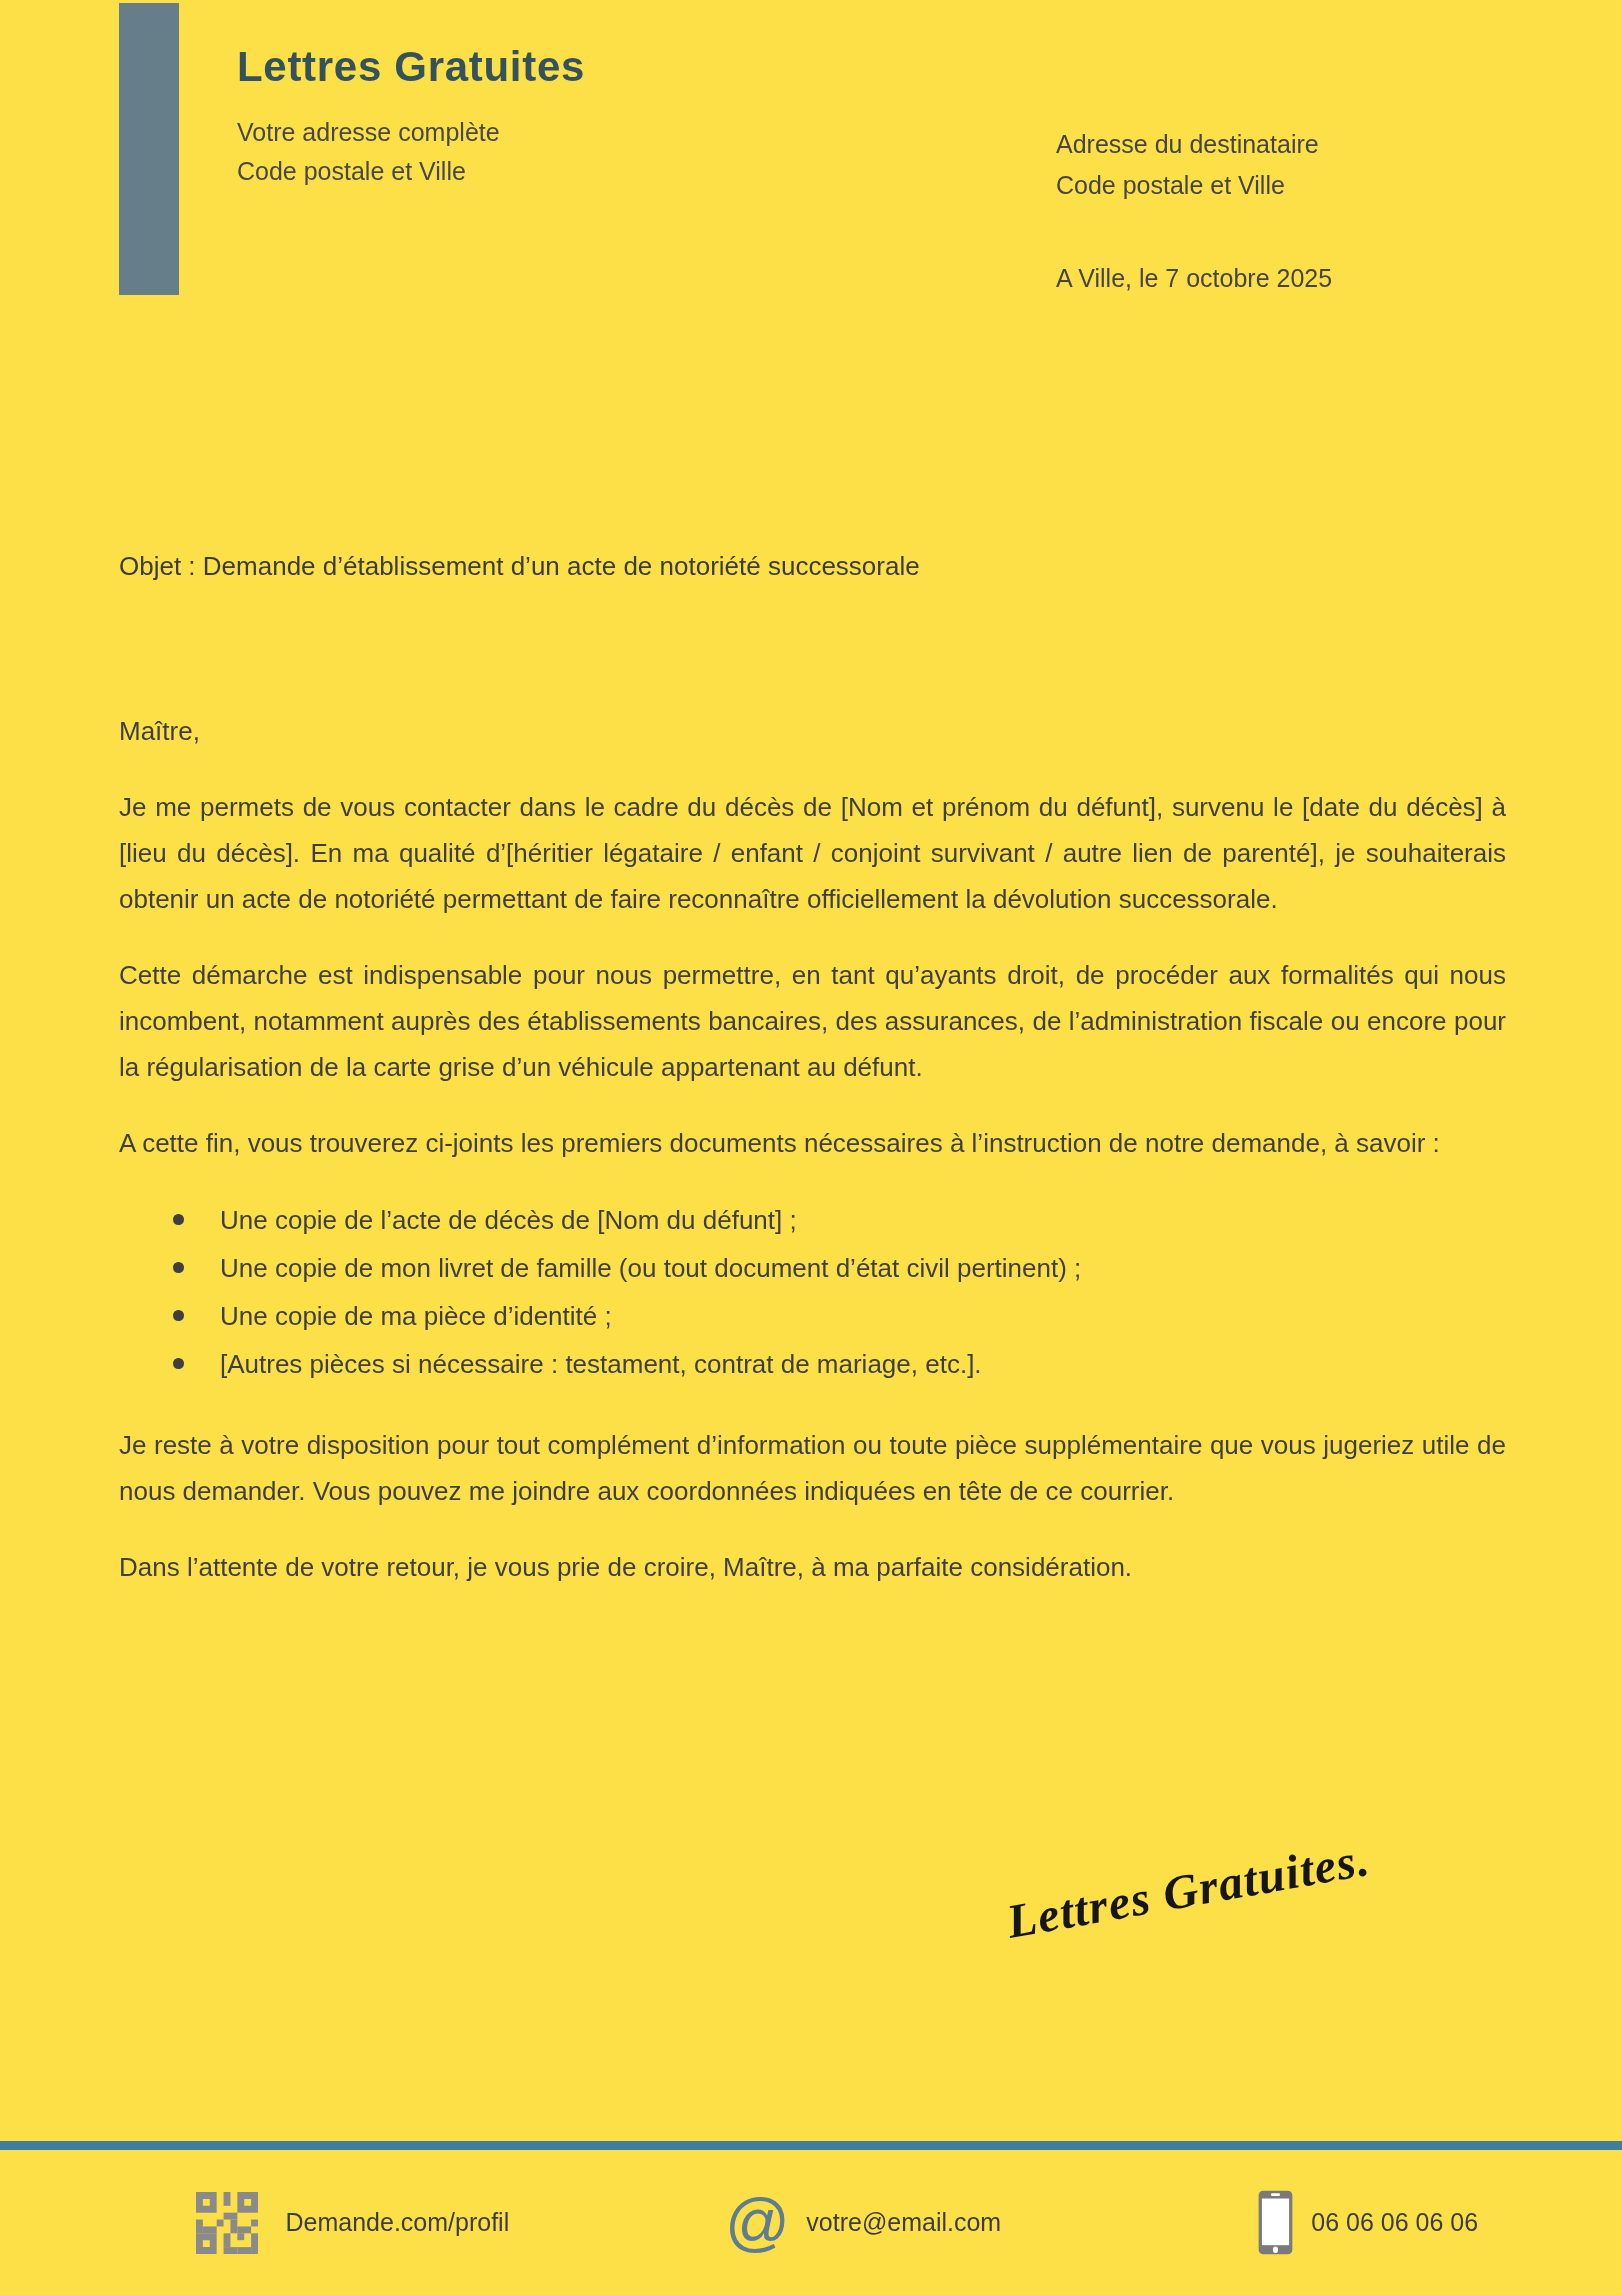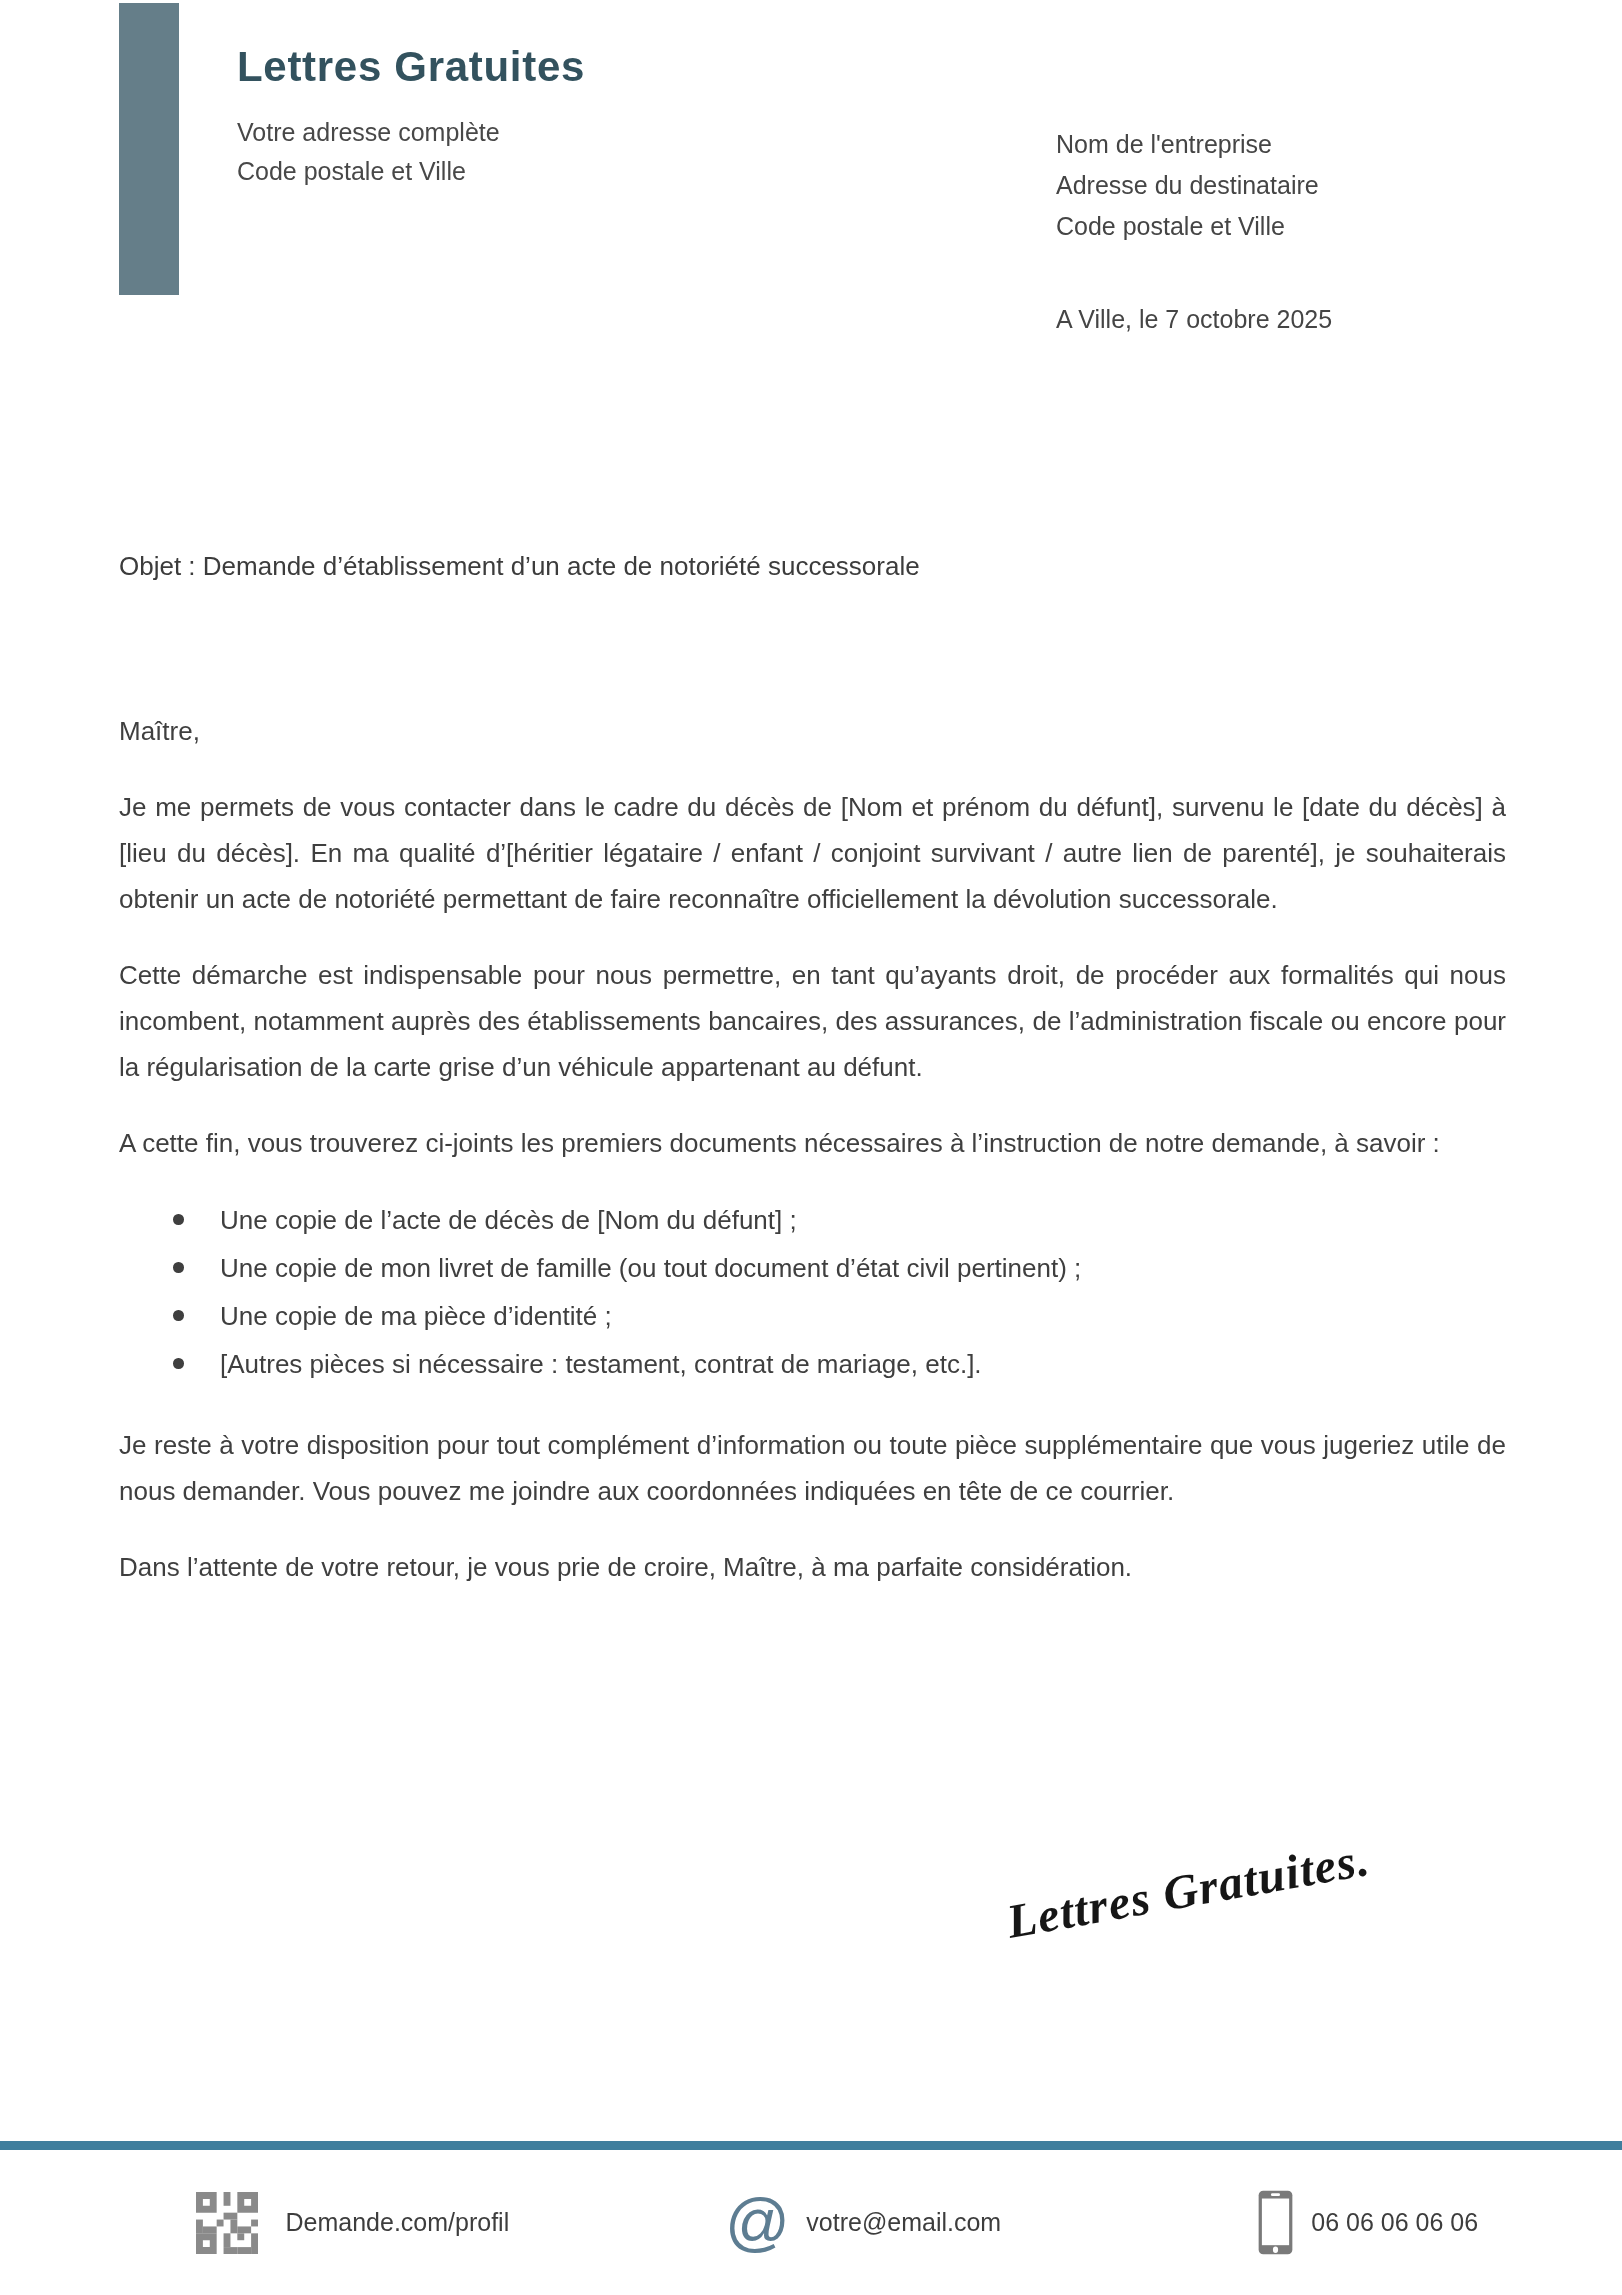--- a/index.html
+++ b/index.html
@@ -1,19 +1,19 @@
 <!DOCTYPE html>
 <html style="font-size:10.5px"><head>
 <meta charset="utf-8">
 <style>
   html,body{margin:0;padding:0;background:#e8e8e8;}
   .page{
     position:relative;
     width:1623px;height:2295px;
-    background:#ffffff;
+    background:#fde047;
     font-family:"Liberation Sans", sans-serif;
     color:#3f3f3f;
     overflow:hidden;
   }
   
   .accent-bar{
     position:absolute;left:119px;top:2.6px;width:60px;height:292px;
     background:#657e89;
   }
   .brand-block{position:absolute;left:237px;top:42px;}
@@ -88,21 +88,20 @@
   <div class="brand-block">
     <div class="brand-title">Lettres Gratuites</div>
     <div class="sender-lines">
       <div>Votre adresse complète</div>
       <div>Code postale et Ville</div>
     </div>
   </div>
 
   <div class="recipient-block">
     <div class="recipient-lines">
-      <div>Nom de l'entreprise</div>
       <div>Adresse du destinataire</div>
       <div>Code postale et Ville</div>
     </div>
     <div class="dateline">A Ville, le 7 octobre 2025</div>
   </div>
 
   <div class="subject">Objet : Demande d’établissement d’un acte de notoriété successorale</div>
 
   <div class="letter-body">
     <p class="salutation">Maître,</p>

